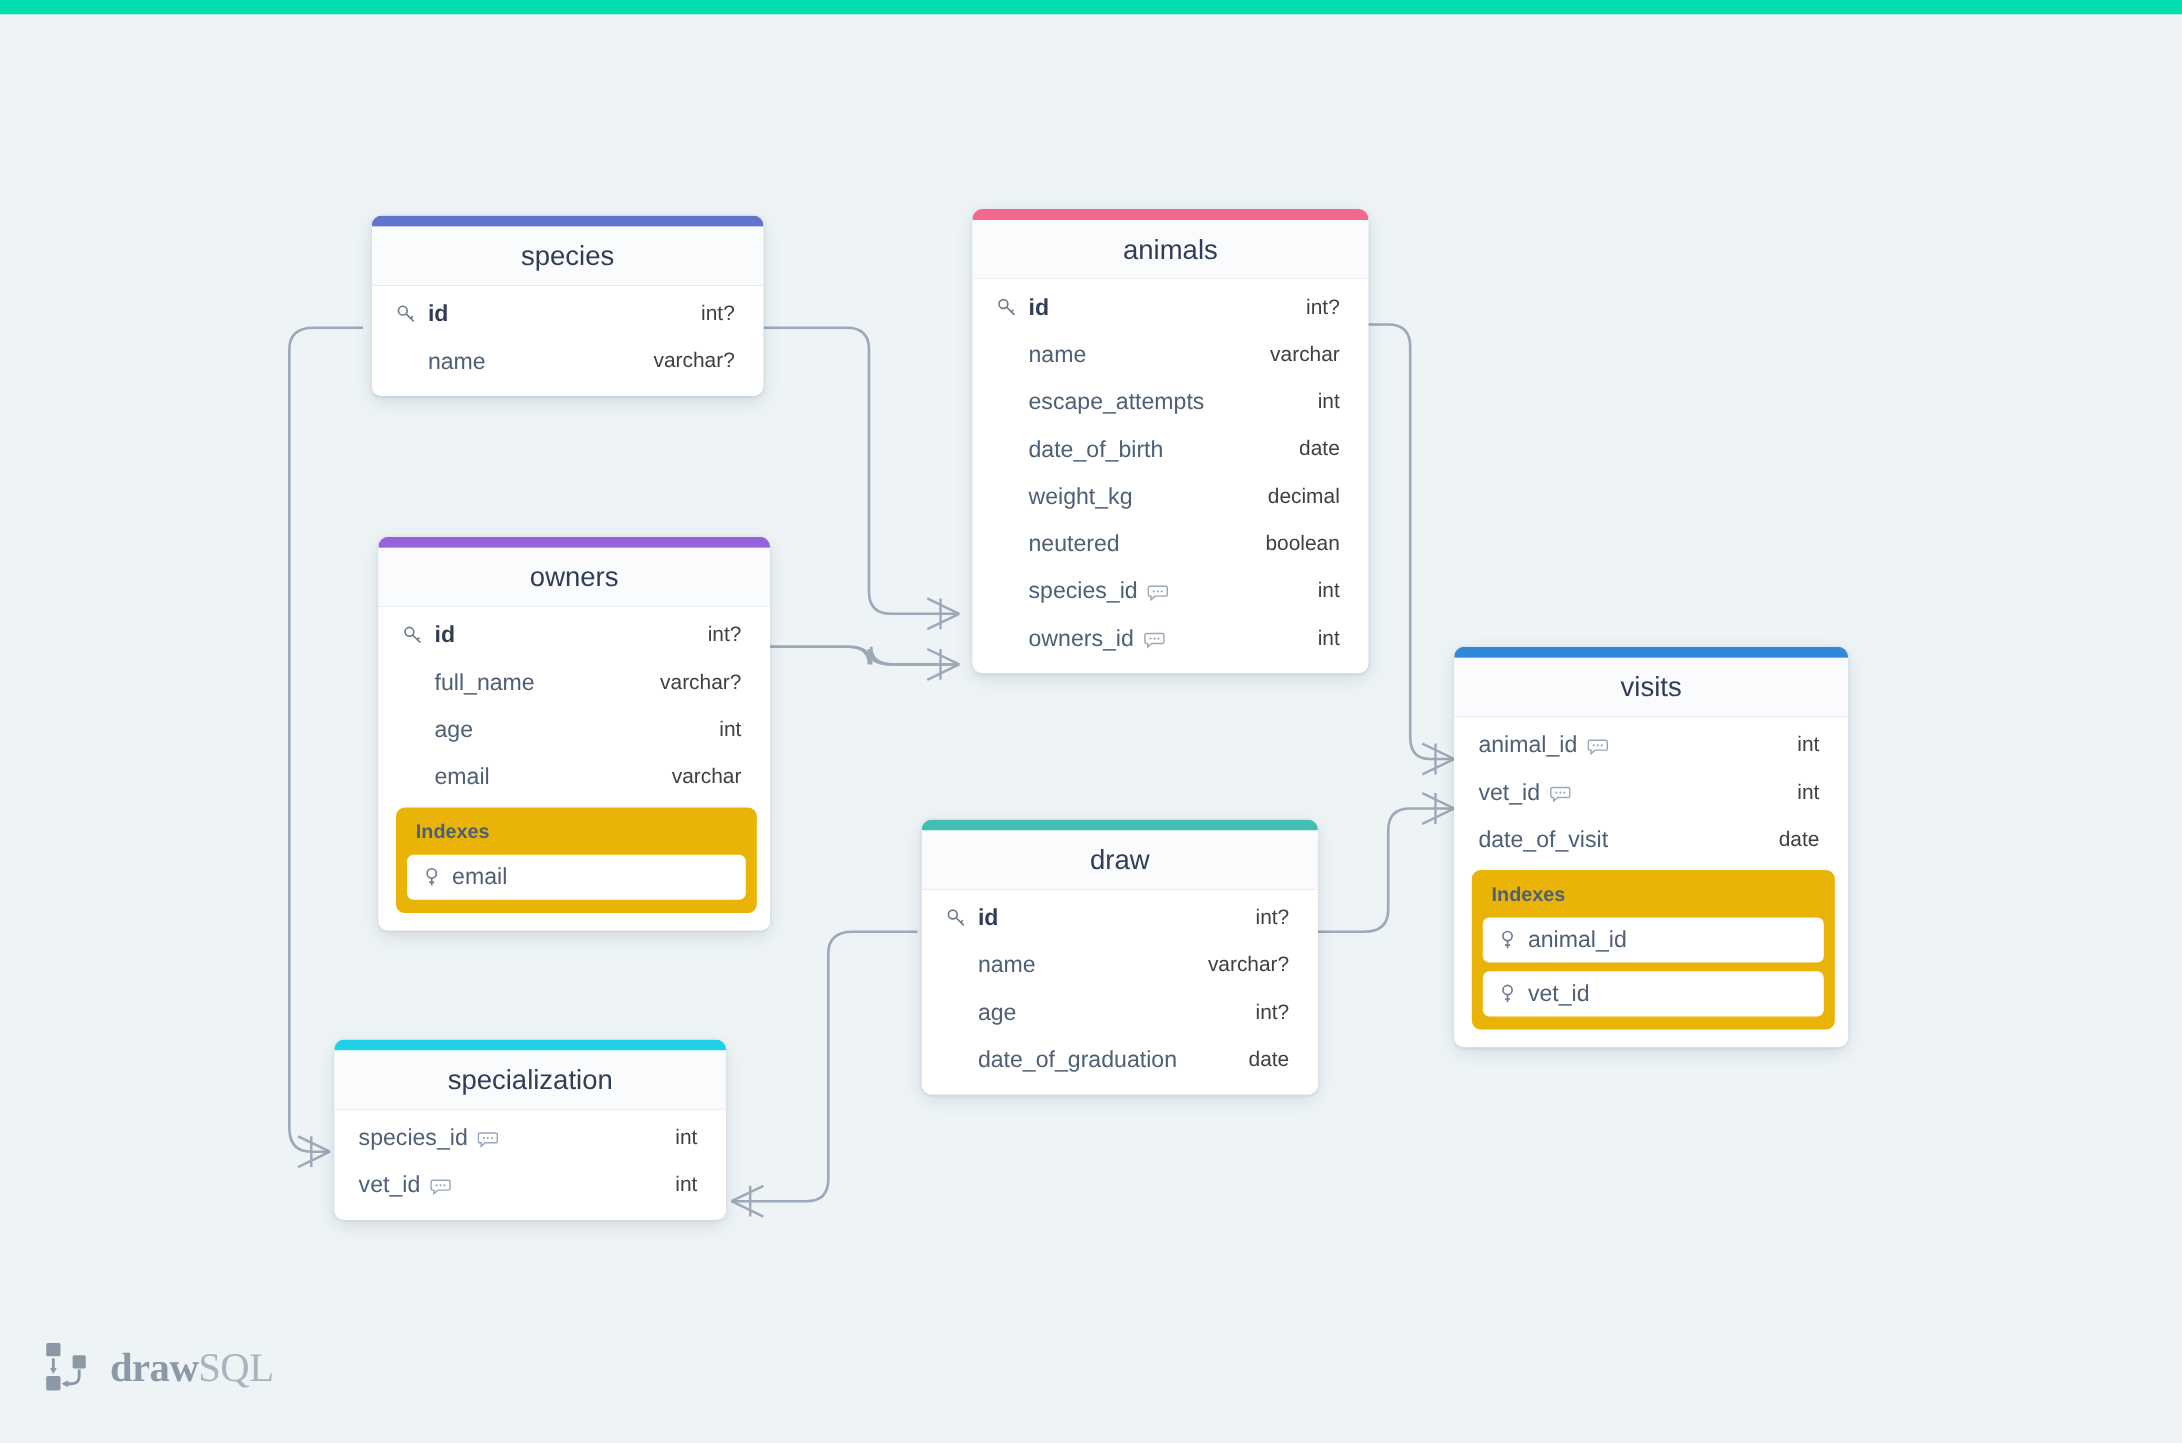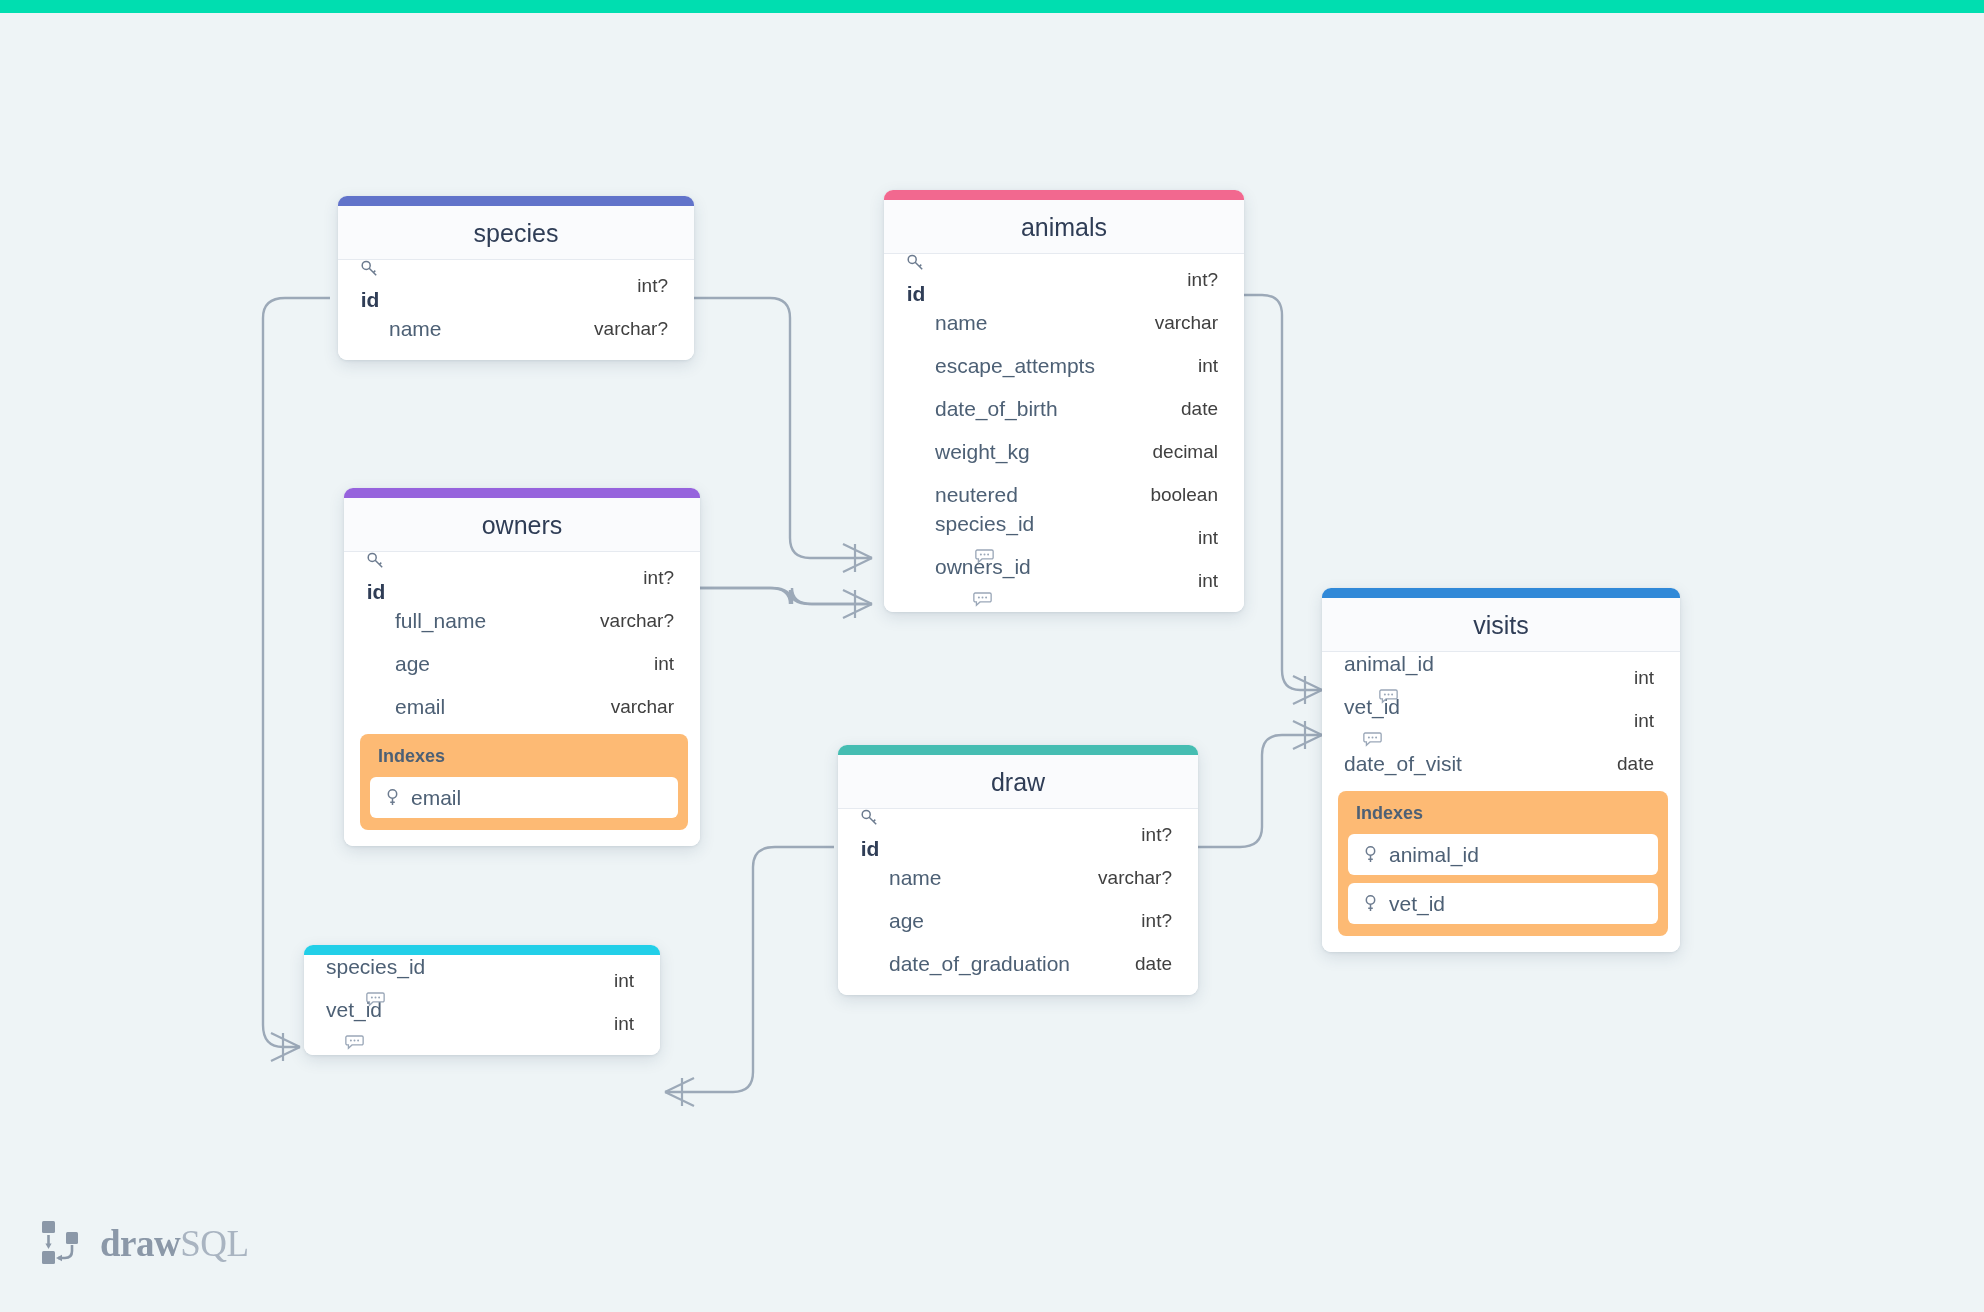--- a/index.html
+++ b/index.html
@@ -39,31 +39,31 @@
   }
   .cols { padding: 4px 0 10px 0; background:#fff; }
   .col {
     display: flex; align-items: center;
     height: 43px;
     padding: 0 26px 0 22px;
     font-size: 21px;
     color: #4d6075;
     white-space: nowrap;
   }
-  .colname { display: flex; align-items: center; gap: 9px; flex-direction: column; }
+  .colname { display: flex; align-items: center; gap: 9px; }
   .col .type { margin-left: auto; color: #404040; font-size: 19px; padding-left: 18px; }
   .col.pk .colname { font-weight: bold; color: #2f3d56; }
 
   .keyicon { width: 20px; height: 20px; flex: 0 0 20px; display:inline-block; }
   .cmticon { width: 19px; height: 19px; flex: 0 0 19px; display:inline-block; position: relative; top: 1px;}
 
   
   .idxwrap {
     margin: 6px 12px 6px 16px;
-    background: #fdba74;
+    background: #eab308;
     border-radius: 8px;
     padding: 10px 10px 12px 10px;
   }
   .idxtitle { font-size: 18px; font-weight: bold; color: #4d6075; padding: 2px 6px 10px 8px; }
   .idxrow {
     display: flex; align-items: center; gap: 10px;
     background: #fff; border-radius: 6px;
     height: 41px; padding: 0 14px;
     font-size: 21px; color: #4d6075;
     margin-bottom: 8px;
@@ -387,20 +387,21 @@
         <span class="colname" style="padding-left:29px;">
             <span>date_of_graduation</span>
           </span>
         <span class="type">date</span>
       </div>
     </div>
   </div>
 
   <div class="table" style="left:304px; top:945px; width:356px;">
     <div class="accent" style="background:#22cfe8"></div>
+    <div class="tname">specialization</div>
     <div class="cols">
       <div class="col">
         <span class="colname">
           <span>species_id</span>
           <span class="cmticon">
             <svg viewBox="0 0 20 20">
                 <g fill="none" stroke="#9aa7b8" stroke-width="1.4">
                   <path d="M2.3 4.2 h15.4 a1.4 1.4 0 0 1 1.4 1.4 v6.6 a1.4 1.4 0 0 1 -1.4 1.4 H7.4 L3.6 17 v-3.4 H2.3 a1.4 1.4 0 0 1 -1.4 -1.4 V5.6 a1.4 1.4 0 0 1 1.4 -1.4 z"></path>
                 </g>
                 <g fill="#9aa7b8">

